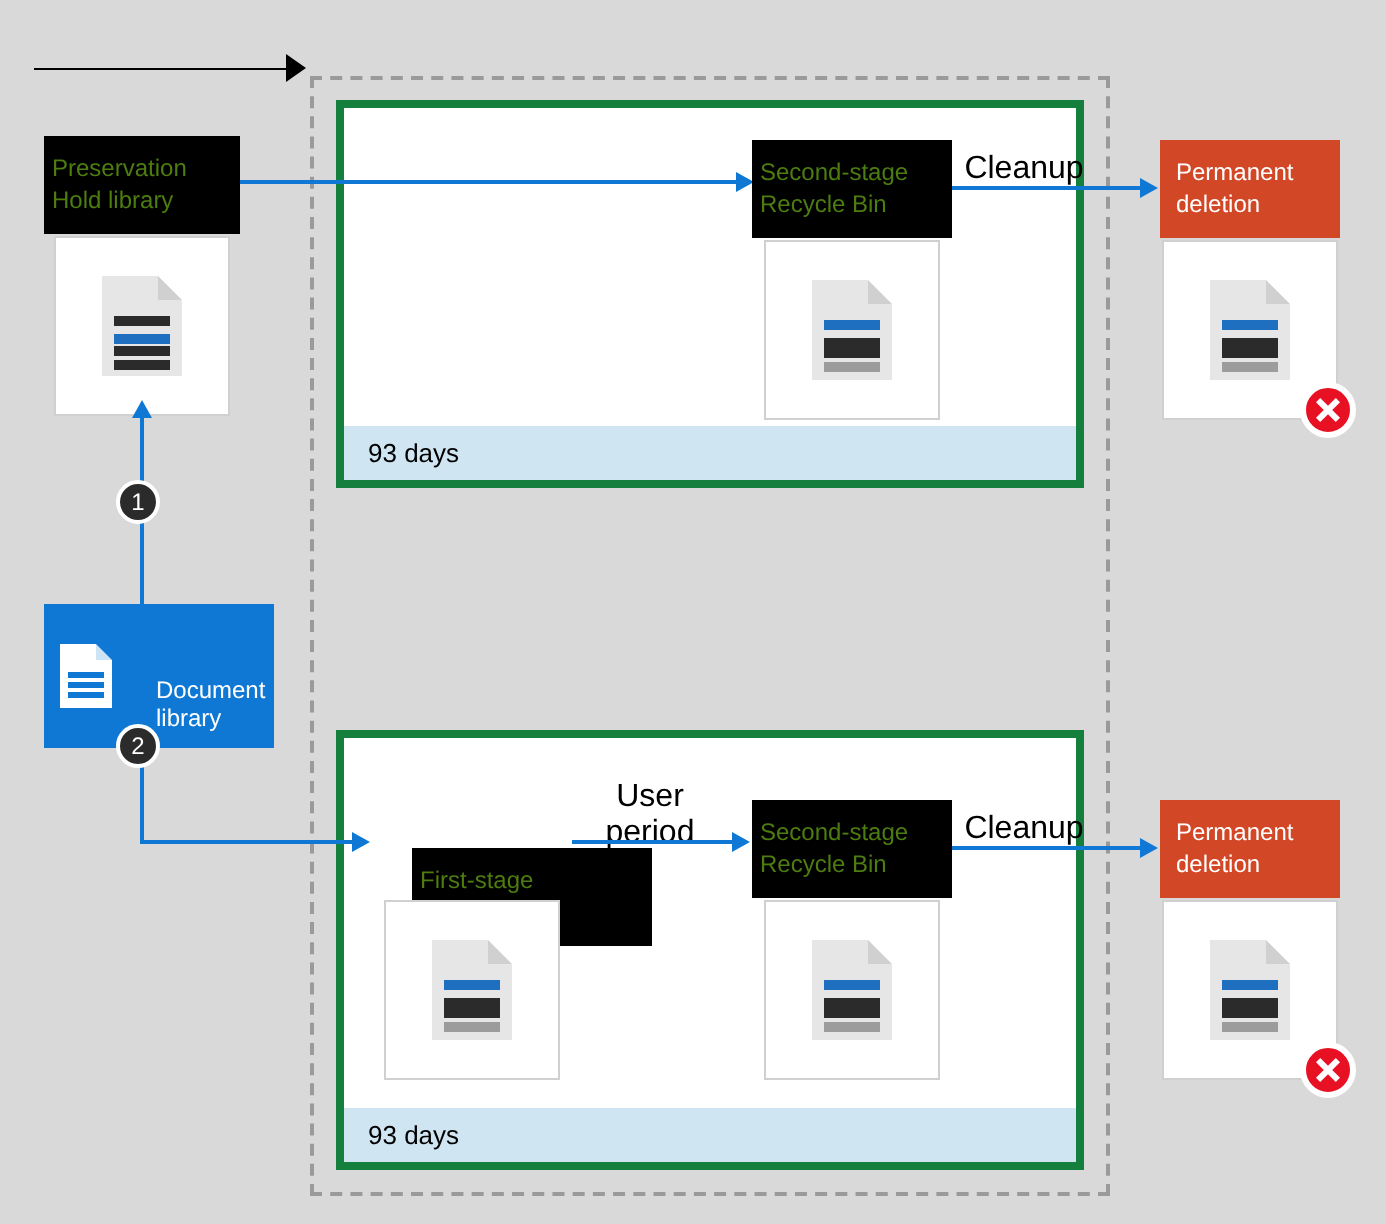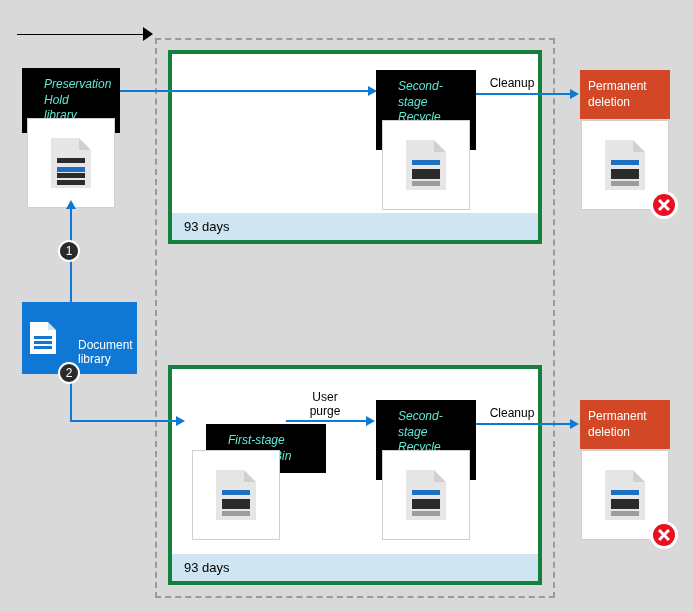--- a/index.html
+++ b/index.html
@@ -61,25 +61,24 @@
     background: #cfe5f2;
     font-size: 13px;
     padding: 6px 12px;
     color: #000;
   }
 
   
   .node-black {
     position: absolute;
     background: #000;
-    color: #5eead4;
+    color: #4d7c0f;
     font-size: 12px;
     line-height: 1.3;
-    padding: 9px 22px;
-    font-style: italic;
+    padding: 9px 4px;
   }
   .node-blue {
     position: absolute;
     background: #0f78d4;
     color: #fff;
     font-size: 12px;
     padding: 8px 6px 8px 56px;
   }
   .node-orange {
     position: absolute;
@@ -192,21 +191,21 @@
     border-left:8px solid #cde4f7;
   }
   .doclib-bars{
     position:absolute;left:4px;right:4px;top:14px;height:3px;
     background:#0f78d4;
     box-shadow:0 5px 0 #0f78d4, 0 10px 0 #0f78d4;
   }
 
   .edge-label{
     position:absolute;
-    font-size:12px;
+    font-size:16px;
     color:#000;
     text-align:center;
   }
 </style>
 </head>
 <body>
 
 <div class="canvas">
 
   <div class="title-underline"></div>
@@ -279,21 +278,21 @@
 Recycle Bin</div>
   <div class="doc-preview" style="left:192px; top:450px;">
     <div class="doc-icon">
         <div class="doc-page">
           <div class="doc-lines"></div>
         </div>
       </div>
   </div>
 
   <div class="edge-label" style="left:300px; top:390px; width:50px; white-space:pre-line;">User
-purge</div>
+period</div>
   <div class="hline" style="left:286px; top:420px; width:82px;"></div>
   <div class="arr-r" style="left:366px; top:416px;"></div>
 
   <div class="node-black" style="left:376px; top:400px; width:100px; white-space:pre-line;">Second-stage
 Recycle Bin</div>
   <div class="doc-preview" style="left:382px; top:450px;">
     <div class="doc-icon">
         <div class="doc-page">
           <div class="doc-lines"></div>
         </div>

